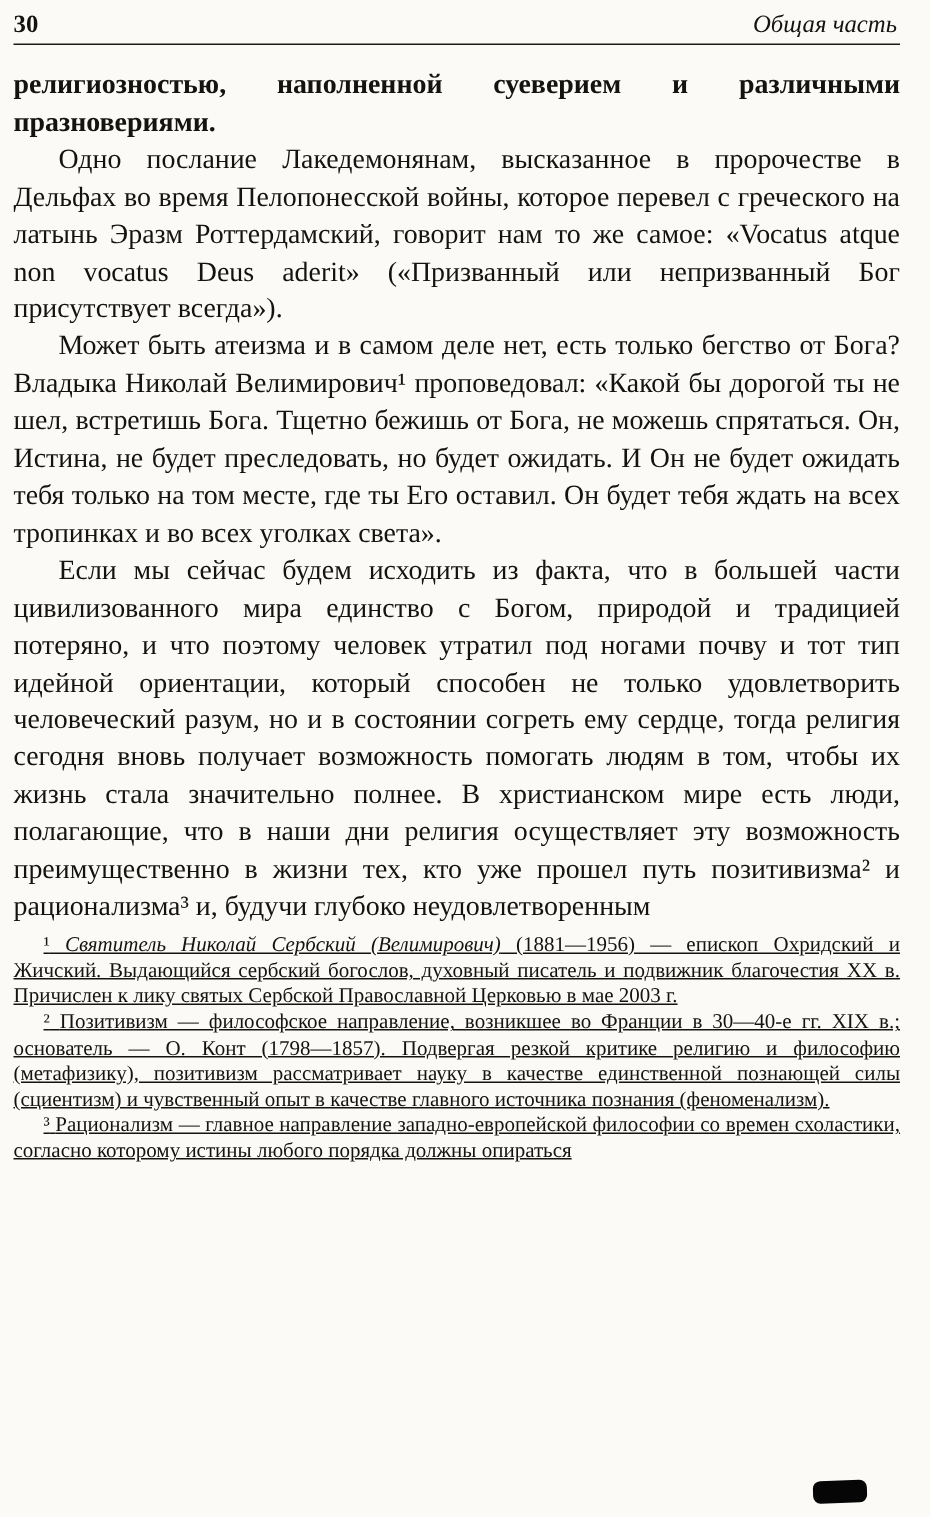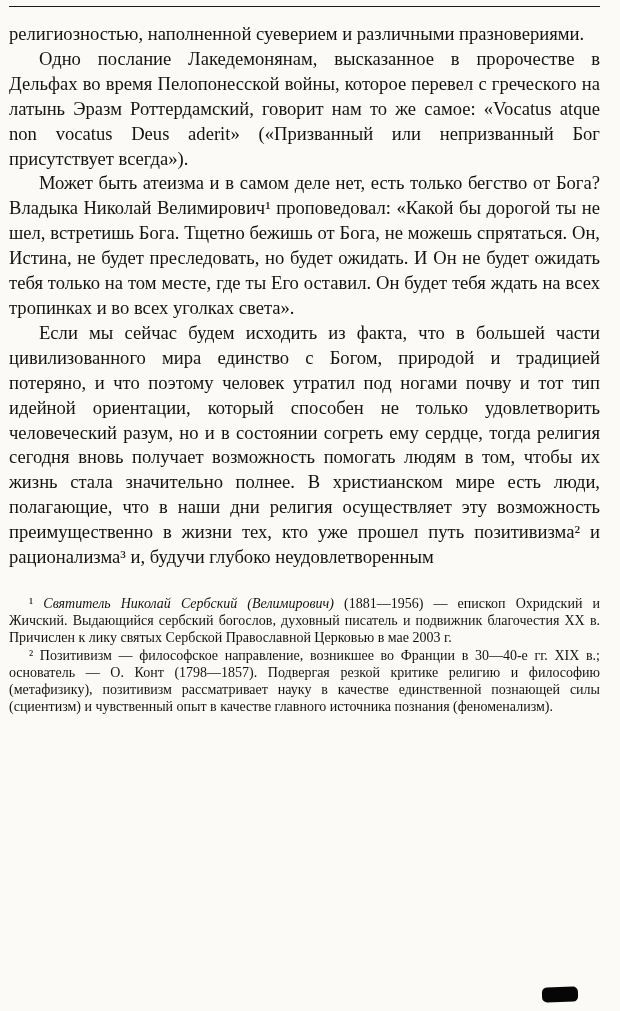--- a/index.html
+++ b/index.html
@@ -31,26 +31,27 @@
   }
   .body-text {
     font-size: 18.6px;
     line-height: 24.9px;
     text-align: justify;
   }
   .body-text p {
     margin: 0;
     text-indent: 30px;
   }
-  .body-text p.no-indent { text-indent: 0; }
+  .body-text p.no-indent { text-indent: 0; font-weight: bold; }
   .footnotes {
-    margin-top: 25px;
+    margin-top: 4px;
     font-size: 14px;
     line-height: 17.2px;
     text-align: justify;
+    text-decoration: underline;
   }
   .footnotes p {
     margin: 0;
     text-indent: 20px;
   }
   .fn-italic { font-style: italic; }
   .fn-marker { }
   .artifact {
     position: absolute;
     right: 42px;
@@ -60,29 +61,34 @@
     background: #060606;
     border-radius: 5px;
     transform: rotate(-2deg);
   }
 </style>
 </head>
 <body>
 
 <div class="page">
 
+  <div class="header">
+    <span class="page-num">30</span>
+    <span class="section-title">Общая часть</span>
+  </div>
   <div class="header-rule"></div>
 
   <div class="body-text">
     <p class="no-indent">религиозностью, наполненной суеверием и различными празновериями.</p>
     <p>Одно послание Лакедемонянам, высказанное в пророчестве в Дельфах во время Пелопонесской войны, которое перевел с греческого на латынь Эразм Роттердамский, говорит нам то же самое: «Vocatus atque non vocatus Deus aderit» («Призванный или непризванный Бог присутствует всегда»).</p>
     <p>Может быть атеизма и в самом деле нет, есть только бегство от Бога? Владыка Николай Велимирович¹ проповедовал: «Какой бы дорогой ты не шел, встретишь Бога. Тщетно бежишь от Бога, не можешь спрятаться. Он, Истина, не будет преследовать, но будет ожидать. И Он не будет ожидать тебя только на том месте, где ты Его оставил. Он будет тебя ждать на всех тропинках и во всех уголках света».</p>
     <p>Если мы сейчас будем исходить из факта, что в большей части цивилизованного мира единство с Богом, природой и традицией потеряно, и что поэтому человек утратил под ногами почву и тот тип идейной ориентации, который способен не только удовлетворить человеческий разум, но и в состоянии согреть ему сердце, тогда религия сегодня вновь получает возможность помогать людям в том, чтобы их жизнь стала значительно полнее. В христианском мире есть люди, полагающие, что в наши дни религия осуществляет эту возможность преимущественно в жизни тех, кто уже прошел путь позитивизма² и рационализма³ и, будучи глубоко неудовлетворенным</p>
   </div>
 
   <div class="footnotes">
     <p><span class="fn-marker">¹</span> <span class="fn-italic">Святитель Николай Сербский (Велимирович)</span> <span>(1881—1956) — епископ Охридский и Жичский. Выдающийся сербский богослов, духовный писатель и подвижник благочестия XX в. Причислен к лику святых Сербской Православной Церковью в мае 2003 г.</span></p>
     <p><span class="fn-marker">²</span> <span class="fn-italic"></span> <span>Позитивизм — философское направление, возникшее во Франции в 30—40-е гг. XIX в.; основатель — О. Конт (1798—1857). Подвергая резкой критике религию и философию (метафизику), позитивизм рассматривает науку в качестве единственной познающей силы (сциентизм) и чувственный опыт в качестве главного источника познания (феноменализм).</span></p>
+    <p><span class="fn-marker">³</span> <span class="fn-italic"></span> <span>Рационализм — главное направление западно-европейской философии со времен схоластики, согласно которому истины любого порядка должны опираться</span></p>
   </div>
 
 </div>
 
 <div class="artifact"></div>
 
 </body></html>

